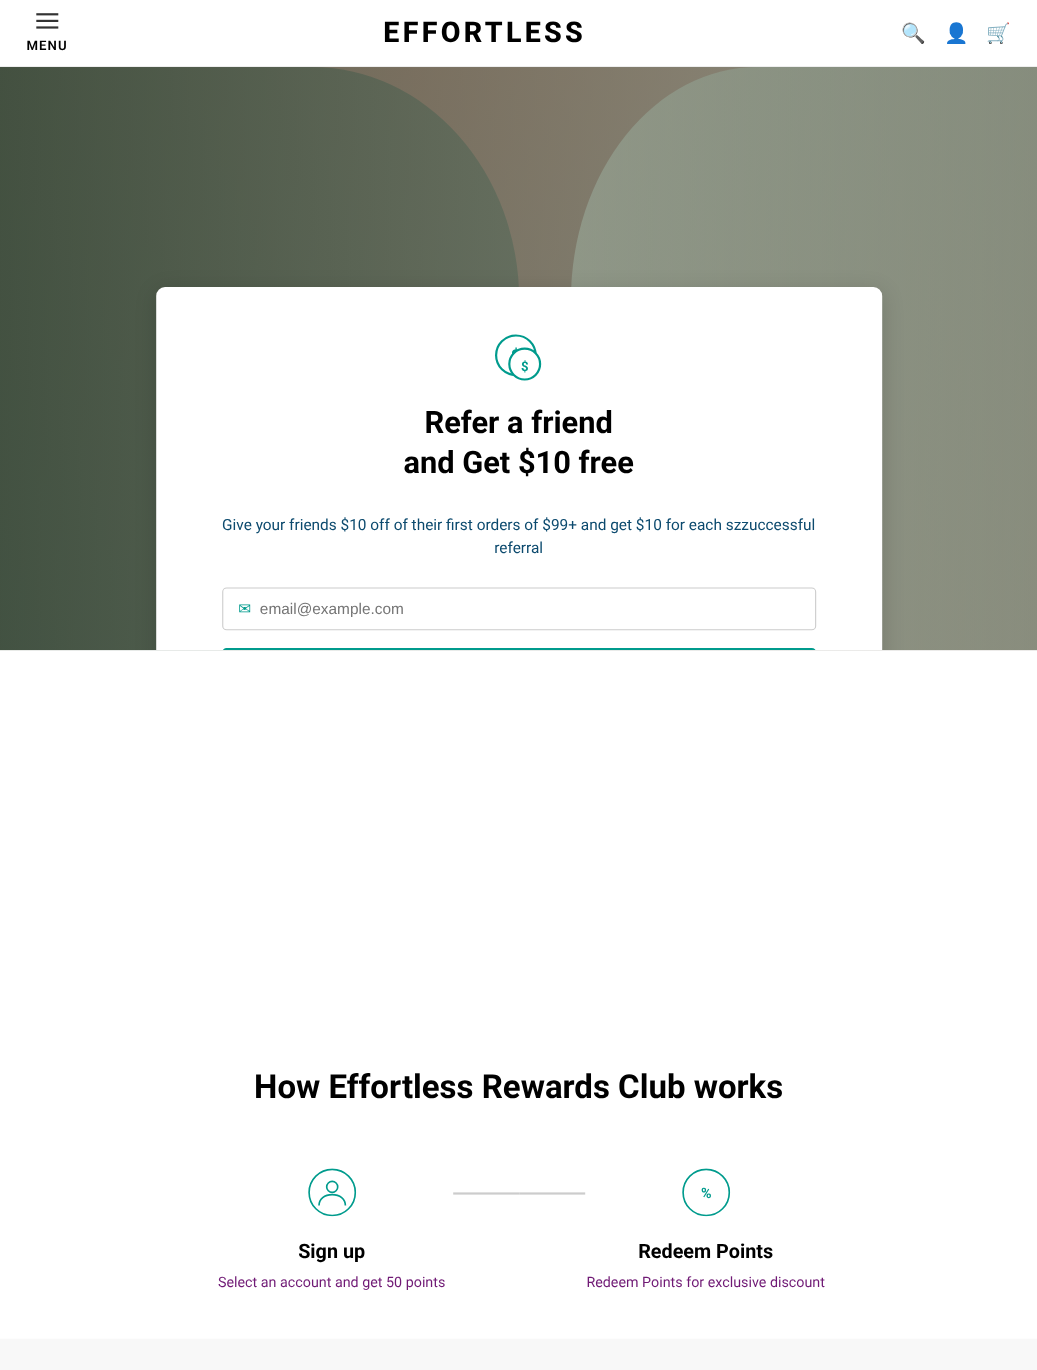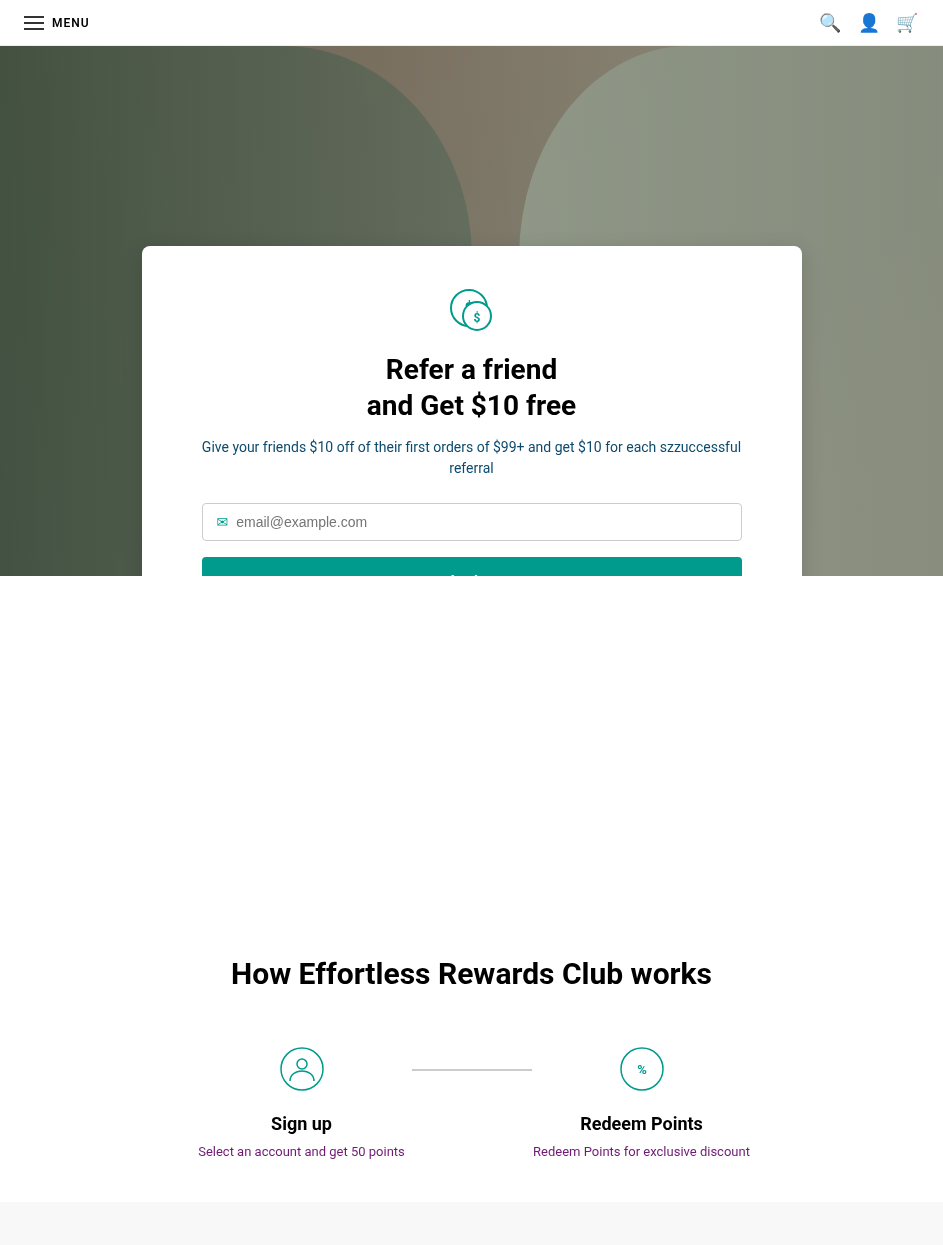--- a/index.html
+++ b/index.html
@@ -7,21 +7,21 @@
 
     
     .header {
       display: flex;
       align-items: center;
       justify-content: space-between;
       padding: 12px 24px;
       border-bottom: 1px solid #eee;
       background: #fff;
     }
-    .header-left { display: flex; align-items: center; gap: 8px; }
+    .header-left { display: flex; align-items: center; gap: 8px; flex-direction: column; }
     .menu-icon { display: flex; flex-direction: column; gap: 4px; cursor: pointer; }
     .menu-icon span { display: block; width: 20px; height: 2px; background: #333; }
     .menu-label { font-size: 12px; font-weight: 600; letter-spacing: 1px; text-transform: uppercase; }
     .brand { font-size: 26px; font-weight: 800; letter-spacing: 3px; text-transform: uppercase; }
     .header-right { display: flex; align-items: center; gap: 16px; }
     .header-icon { cursor: pointer; font-size: 18px; color: #333; }
 
     
     .hero {
       position: relative;
@@ -50,21 +50,21 @@
       padding: 40px 60px 40px;
       text-align: center;
       box-shadow: 0 4px 20px rgba(0,0,0,0.15);
       z-index: 10;
     }
     .coin-icon {
       display: flex;
       justify-content: center;
       margin-bottom: 16px;
     }
-    .referral-title { font-size: 28px; font-weight: 700; line-height: 1.3; margin-bottom: 12px; }
+    .referral-title { font-size: 28px; font-weight: 700; line-height: 1.3; margin-bottom: 28px; }
     .referral-subtitle { font-size: 14px; color: #0c4a6e; line-height: 1.5; margin-bottom: 24px; }
     .email-input-wrap {
       display: flex;
       align-items: center;
       border: 1px solid #ccc;
       border-radius: 4px;
       padding: 10px 14px;
       margin-bottom: 16px;
     }
     .email-icon { color: #009b8d; margin-right: 8px; font-size: 14px; }
@@ -140,20 +140,21 @@
 
 <header class="header">
   <div class="header-left">
     <div class="menu-icon">
       <span></span>
         <span></span>
         <span></span>
     </div>
     <span class="menu-label">MENU</span>
   </div>
+  <div class="brand">EFFORTLESS</div>
   <div class="header-right">
     <span class="header-icon">🔍</span>
     <span class="header-icon">👤</span>
     <span class="header-icon">🛒</span>
   </div>
 </header>
 
 <section class="hero">
   <div class="hero-bg"></div>
 

